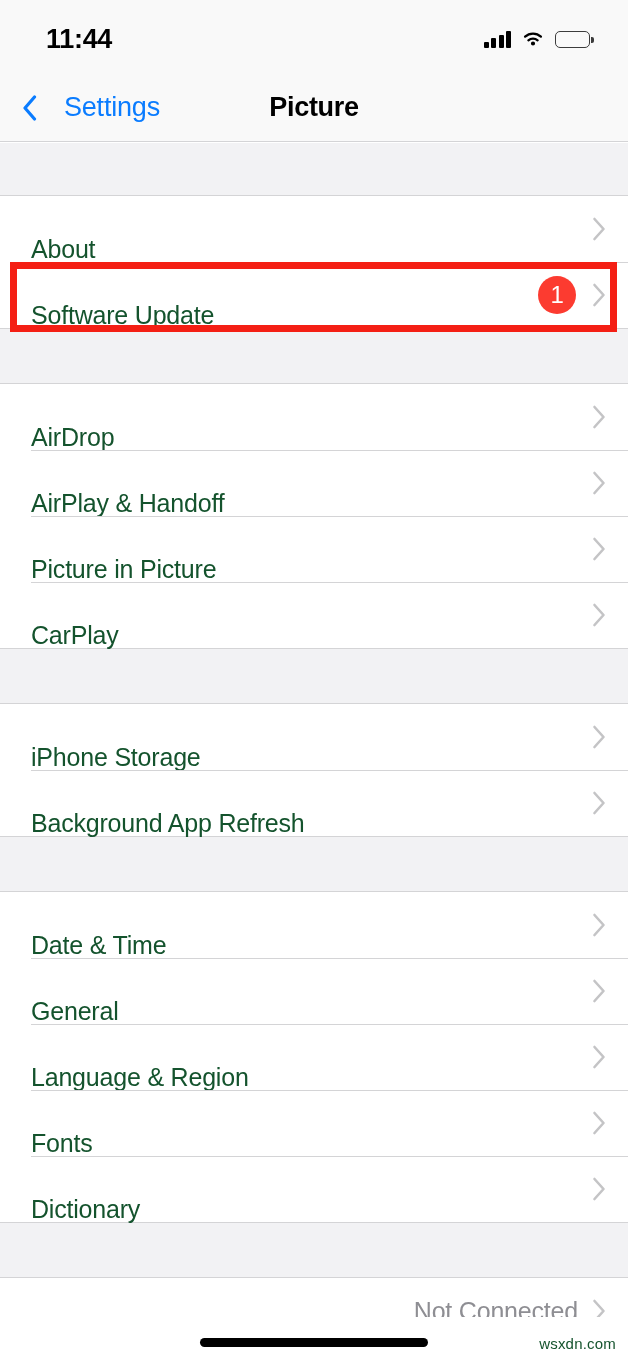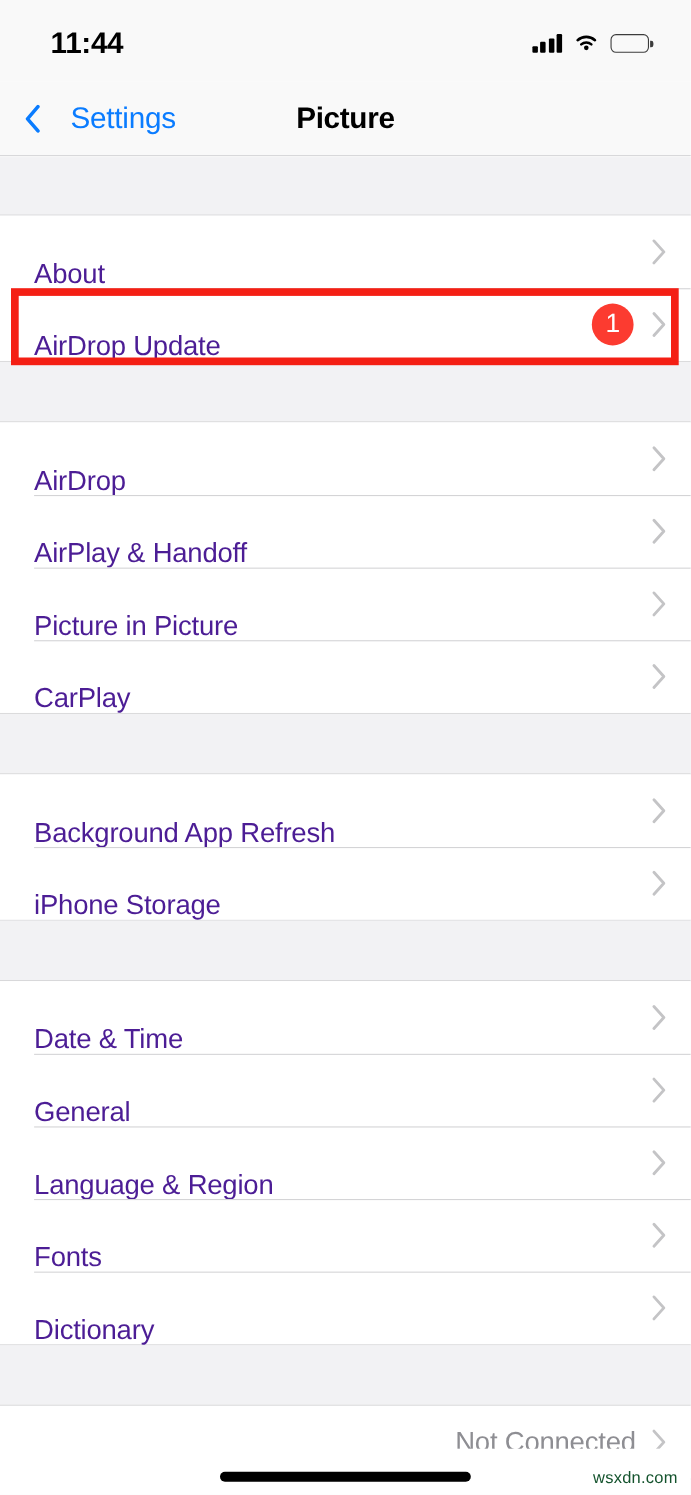--- a/index.html
+++ b/index.html
@@ -154,21 +154,21 @@
   }
   .row + .row::before {
     content: "";
     position: absolute;
     top: 0; left: 31px; right: 0;
     height: 1px;
     background: #d4d4d6;
   }
   .row-label {
     font-size: 25px;
-    color: #4c1d95;
+    color: #14532d;
     letter-spacing: -0.2px;
     flex: 1;
     white-space: nowrap;
     margin-top: 40px;
   }
   .row-value {
     font-size: 25px;
     color: #8e8e93;
     letter-spacing: -0.2px;
     margin-right: 14px;
@@ -282,21 +282,21 @@
     <div class="group">
       <div class="row">
         <span class="row-label">About</span>
         <span>
           <svg class="row-chevron" viewBox="0 0 14 24">
               <path d="M2.5 2l9 10-9 10" stroke="#c4c4c6" stroke-width="2.6" fill="none" stroke-linecap="round" stroke-linejoin="round"></path>
             </svg>
         </span>
       </div>
       <div class="row">
-        <span class="row-label">AirDrop Update</span>
+        <span class="row-label">Software Update</span>
         <span class="badge">1</span>
         <span>
           <svg class="row-chevron" viewBox="0 0 14 24">
               <path d="M2.5 2l9 10-9 10" stroke="#c4c4c6" stroke-width="2.6" fill="none" stroke-linecap="round" stroke-linejoin="round"></path>
             </svg>
         </span>
       </div>
     </div>
 
     <div class="gap gap-mid"></div>
@@ -333,29 +333,29 @@
               <path d="M2.5 2l9 10-9 10" stroke="#c4c4c6" stroke-width="2.6" fill="none" stroke-linecap="round" stroke-linejoin="round"></path>
             </svg>
         </span>
       </div>
     </div>
 
     <div class="gap gap-mid"></div>
 
     <div class="group">
       <div class="row">
+        <span class="row-label">iPhone Storage</span>
+        <span>
+          <svg class="row-chevron" viewBox="0 0 14 24">
+              <path d="M2.5 2l9 10-9 10" stroke="#c4c4c6" stroke-width="2.6" fill="none" stroke-linecap="round" stroke-linejoin="round"></path>
+            </svg>
+        </span>
+      </div>
+      <div class="row">
         <span class="row-label">Background App Refresh</span>
-        <span>
-          <svg class="row-chevron" viewBox="0 0 14 24">
-              <path d="M2.5 2l9 10-9 10" stroke="#c4c4c6" stroke-width="2.6" fill="none" stroke-linecap="round" stroke-linejoin="round"></path>
-            </svg>
-        </span>
-      </div>
-      <div class="row">
-        <span class="row-label">iPhone Storage</span>
         <span>
           <svg class="row-chevron" viewBox="0 0 14 24">
               <path d="M2.5 2l9 10-9 10" stroke="#c4c4c6" stroke-width="2.6" fill="none" stroke-linecap="round" stroke-linejoin="round"></path>
             </svg>
         </span>
       </div>
     </div>
 
     <div class="gap gap-mid"></div>
 

